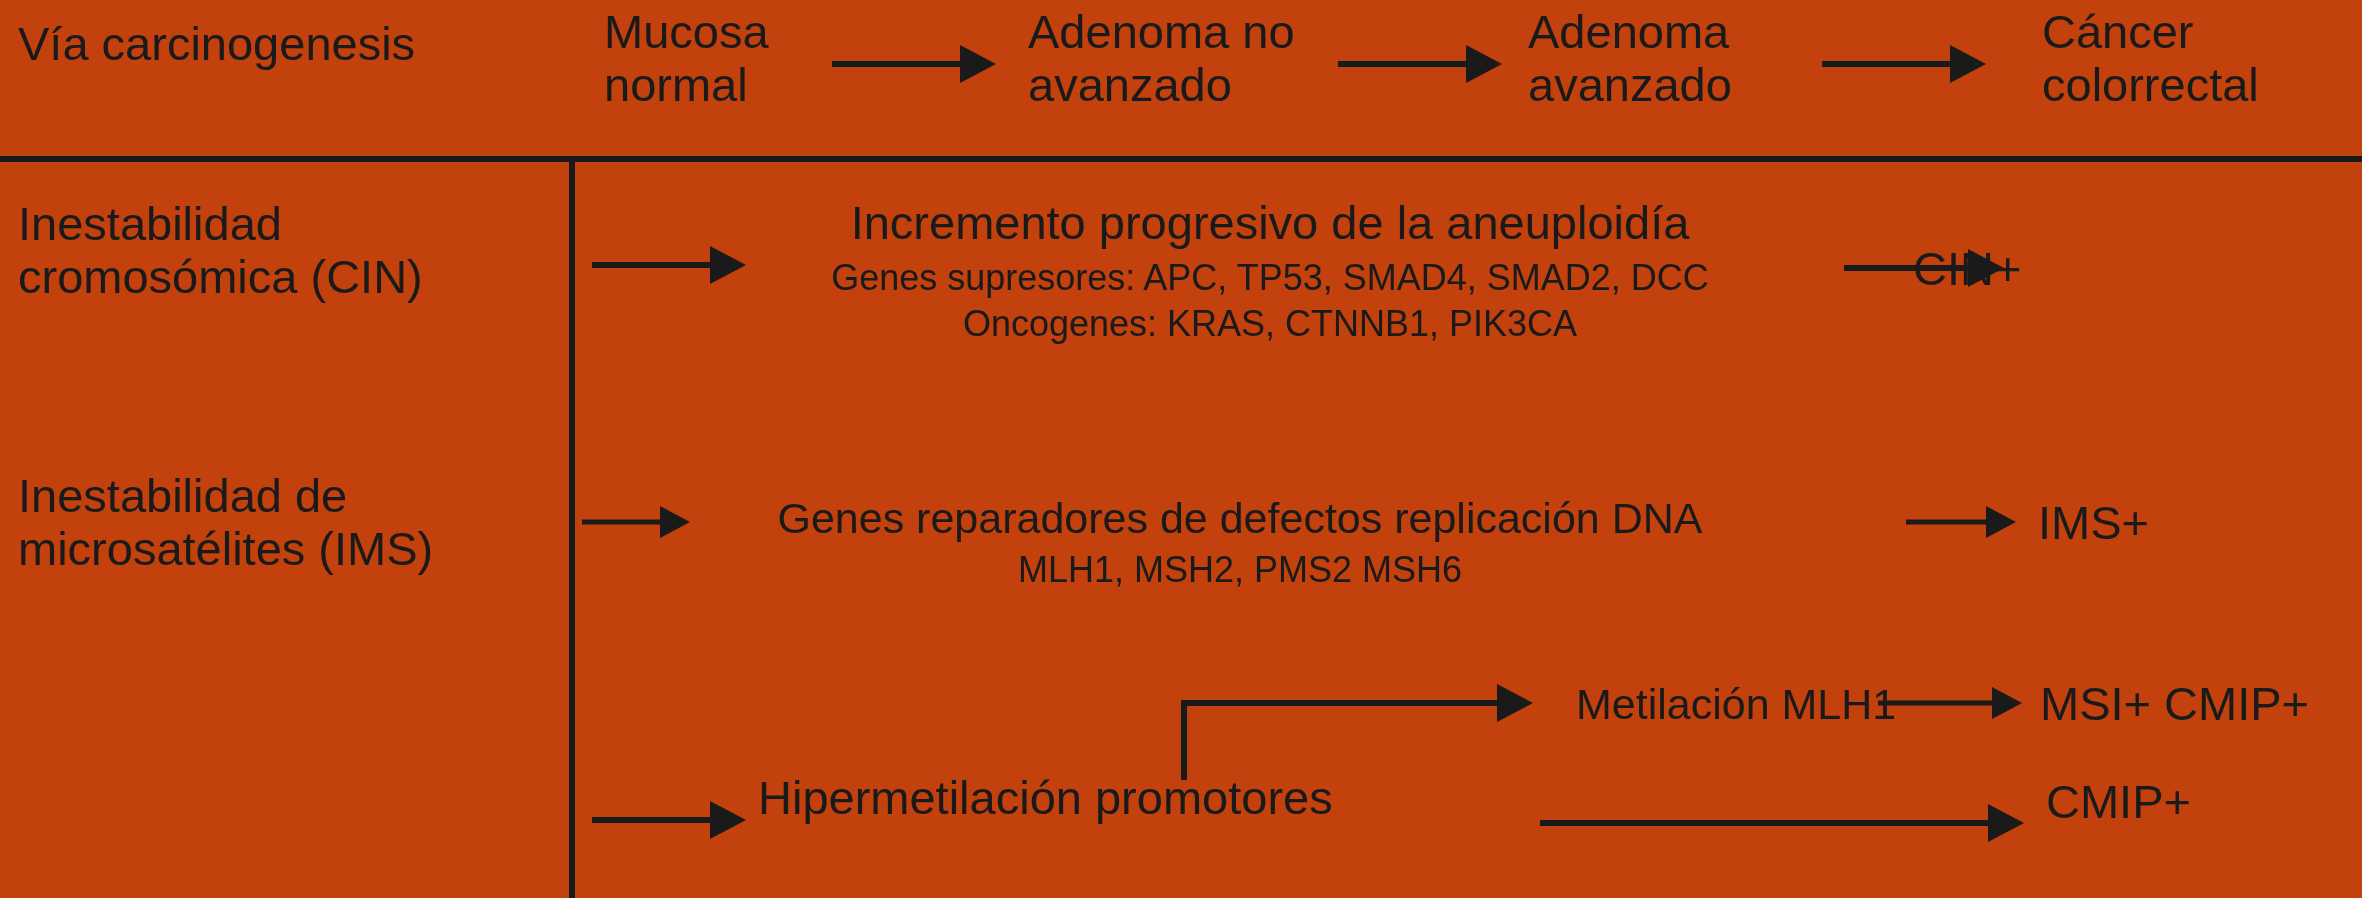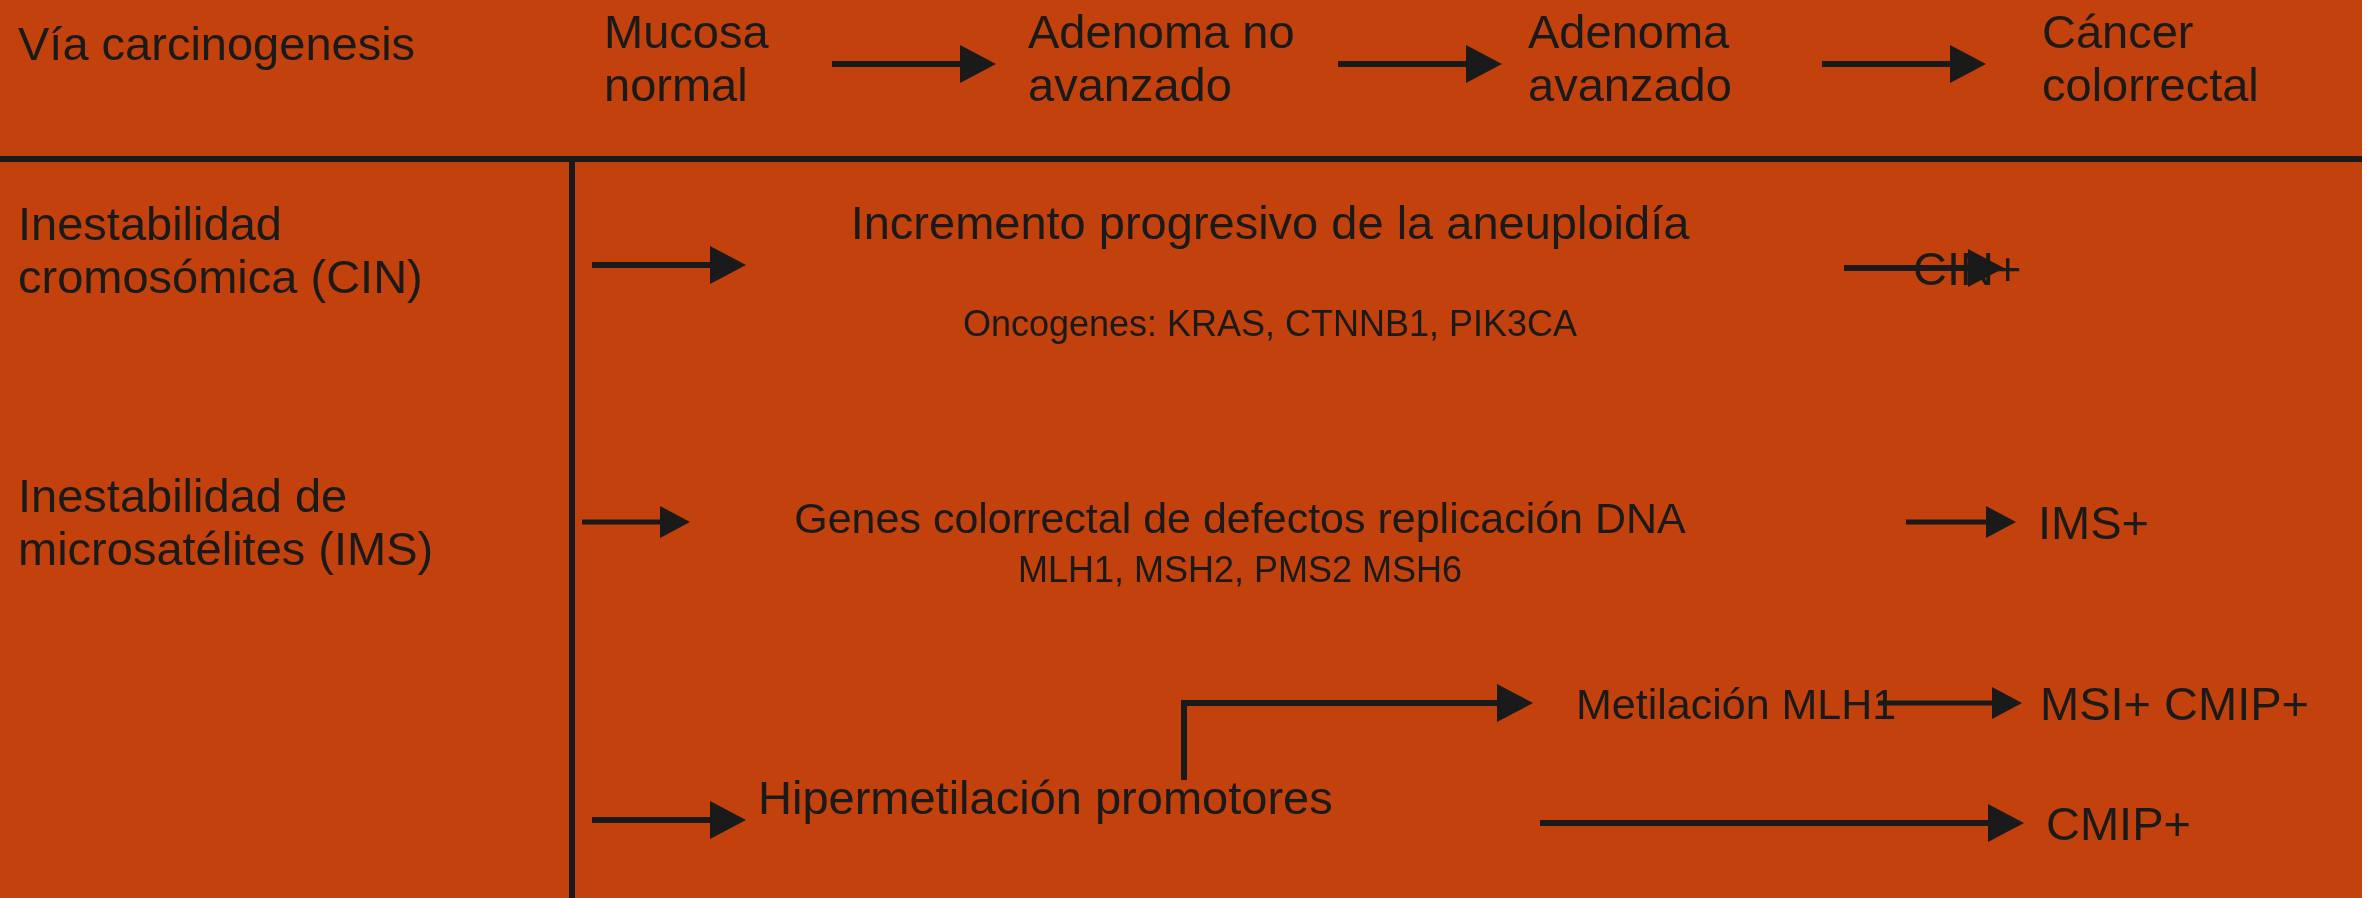--- a/index.html
+++ b/index.html
@@ -117,39 +117,40 @@
   <div class="txt big" style="left:18px; top:190px;margin-top:8px;">Inestabilidad
 cromosómica (CIN)</div>
 
   <div class="arrow" style="left:592px; top:265px; width:156px;">
     <div class="shaft" style="width:122px;"></div>
     <div class="head" style="left:118px;"></div>
   </div>
 
   <div class="txt big center" style="left:760px; top:197px; width:1020px;">Incremento progresivo de la aneuploidía</div>
 
+  <div class="txt small center" style="left:760px; top:258px; width:1020px;">Genes supresores: APC, TP53, SMAD4, SMAD2, DCC</div>
 
   <div class="txt small center" style="left:760px; top:304px; width:1020px;">Oncogenes: KRAS, CTNNB1, PIK3CA</div>
 
   <div class="arrow" style="left:1844px; top:268px; width:160px;">
     <div class="shaft" style="width:128px;"></div>
     <div class="head" style="left:124px;"></div>
   </div>
 
   <div class="txt big" style="left:1905px; top:243px;margin-left:8px;">CIN+</div>
 
   <div class="txt big" style="left:18px; top:470px;">Inestabilidad de
 microsatélites (IMS)</div>
 
   <div class="arrow thin" style="left:582px; top:522px; width:110px;">
     <div class="shaft" style="width:82px;"></div>
     <div class="head" style="left:78px;"></div>
   </div>
 
-  <div class="txt mid center" style="left:694px; top:494px; width:1092px;">Genes colorrectal de defectos replicación DNA</div>
+  <div class="txt mid center" style="left:694px; top:494px; width:1092px;">Genes reparadores de defectos replicación DNA</div>
 
   <div class="txt small center" style="left:694px; top:550px; width:1092px;">MLH1, MSH2, PMS2 MSH6</div>
 
   <div class="arrow thin" style="left:1906px; top:522px; width:112px;">
     <div class="shaft" style="width:84px;"></div>
     <div class="head" style="left:80px;"></div>
   </div>
 
   <div class="txt big" style="left:2038px; top:497px;">IMS+</div>
 
@@ -176,15 +177,15 @@
     <div class="head" style="left:114px;"></div>
   </div>
 
   <div class="txt big" style="left:2040px; top:678px;">MSI+ CMIP+</div>
 
   <div class="arrow" style="left:1540px; top:823px; width:486px;">
     <div class="shaft" style="width:452px;"></div>
     <div class="head" style="left:448px;"></div>
   </div>
 
-  <div class="txt big" style="left:2046px; top:798px;text-align:center;">CMIP+</div>
+  <div class="txt big" style="left:2046px; top:776px;text-align:center;">CMIP+</div>
 
 </div>
 
 </body></html>

